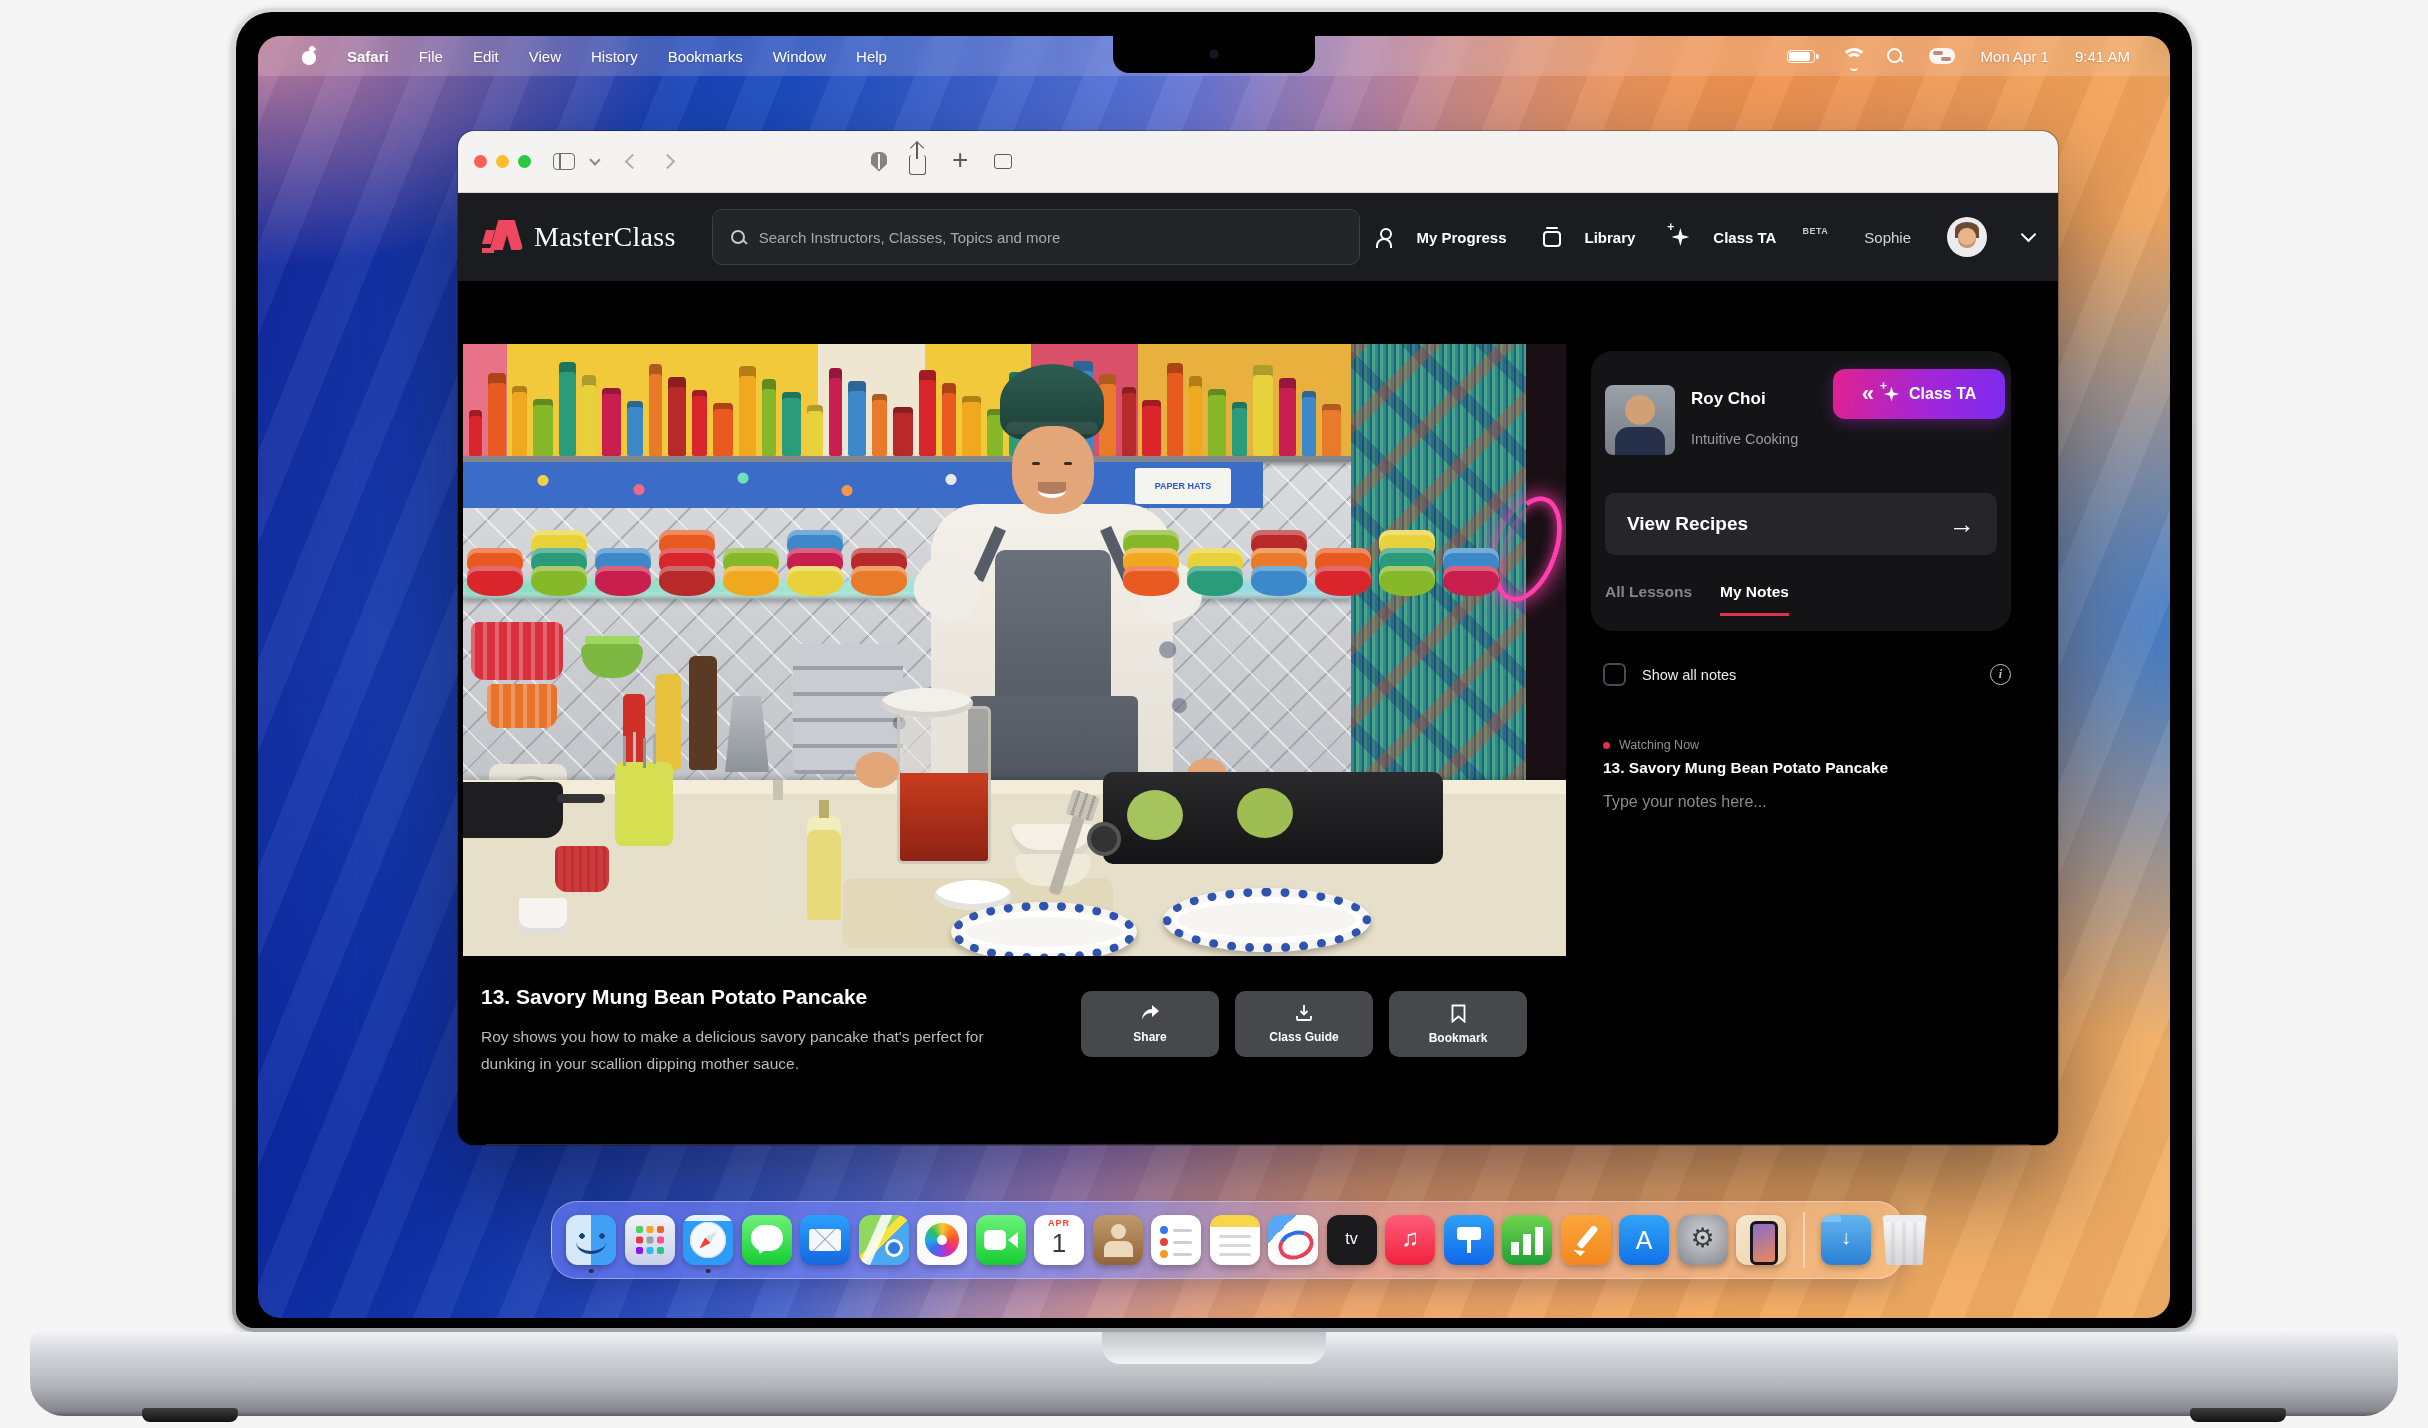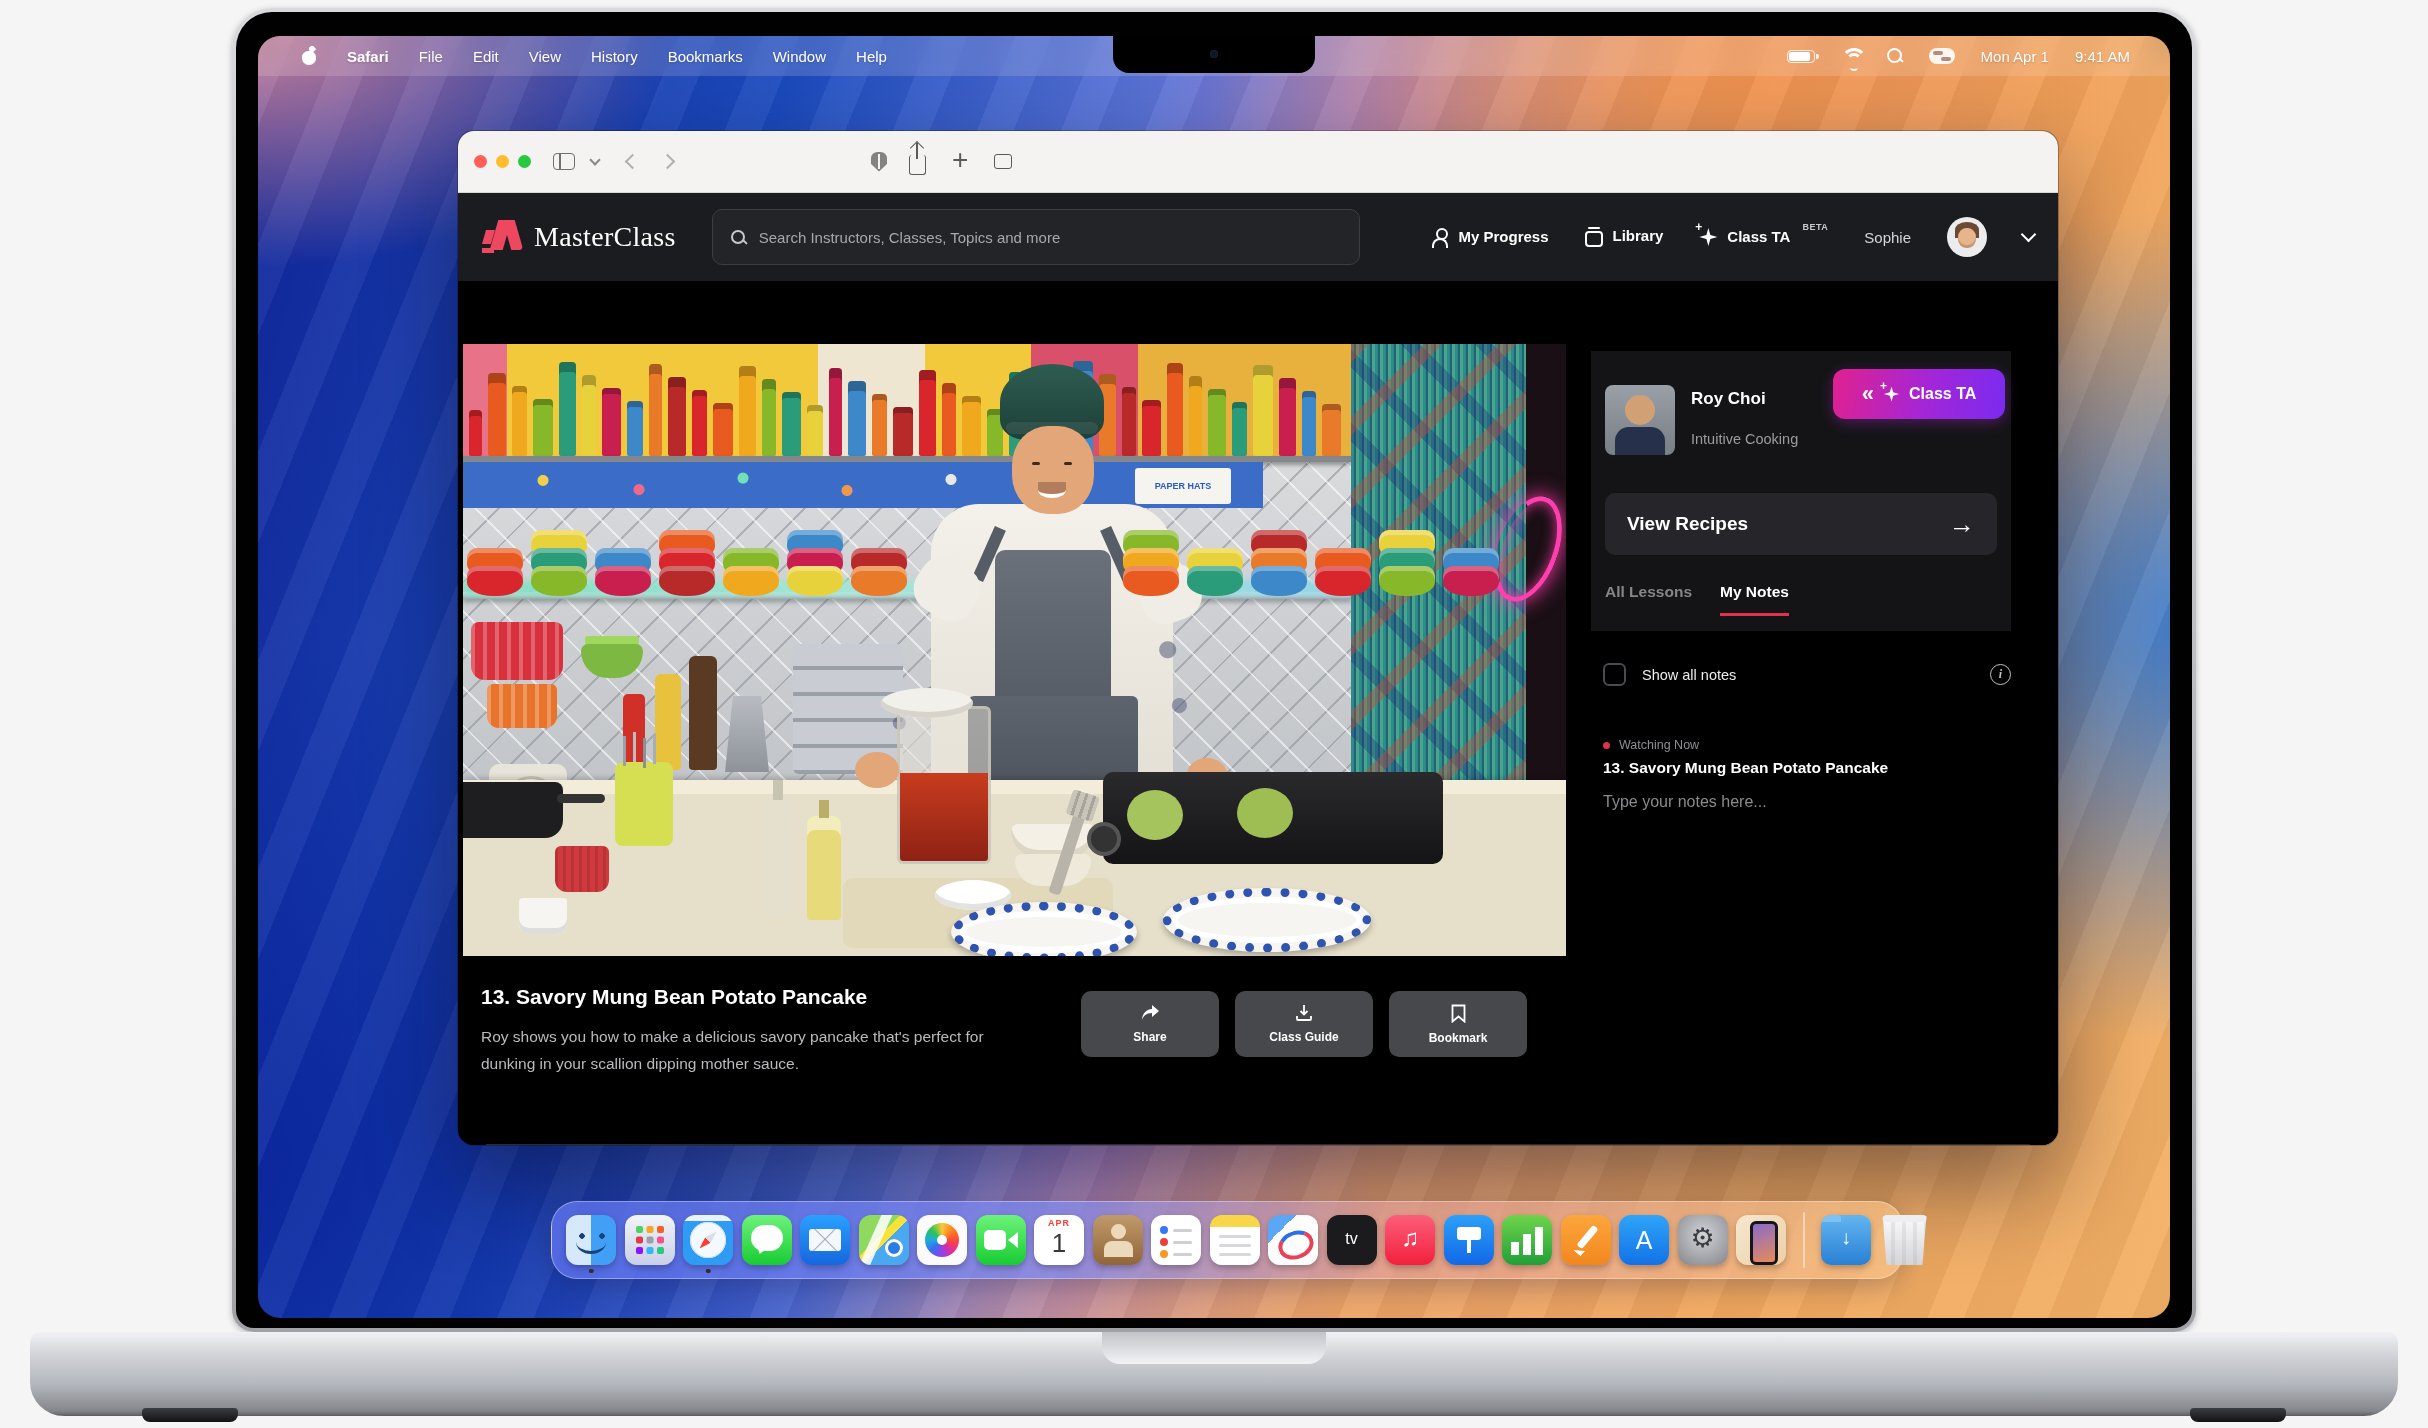--- a/index.html
+++ b/index.html
@@ -119,21 +119,21 @@
   .mc-mark .s3 { position:absolute; left:2px; top:12px; width:9px; height:14px; background:#ee4760; transform:skewX(-16deg); }
   .mc-mark .s4 { position:absolute; left:0px; top:30px; width:12px; height:5px; background:#ee4760; }
   .mc-word { font-family:"Liberation Serif", serif; font-size:28px; color:#fff; letter-spacing:0.3px; }
   .mc-search { margin-left:36px; width:648px; height:56px; background:#232428; border:1px solid #3d3e43;
     border-radius:10px; display:flex; align-items:center; padding:0 18px; gap:13px; }
   .search-glyph { width:15px; height:15px; position:relative; flex:none; }
   .search-glyph::before { content:""; position:absolute; left:0; top:0; width:10px; height:10px; border:2px solid #c7c8ca; border-radius:50%; }
   .search-glyph::after { content:""; position:absolute; left:11px; top:11px; width:6px; height:2px; background:#c7c8ca; transform:rotate(45deg); border-radius:2px; }
   .mc-search .ph { color:#a7a8ab; font-size:15px; }
   .mc-nav { margin-left:auto; display:flex; align-items:center; gap:36px; }
-  .nav-item { display:flex; gap:10px; color:#fff; font-size:15px; font-weight:700; cursor:pointer; }
+  .nav-item { display:flex; align-items:center; gap:24px; color:#fff; font-size:15px; font-weight:700; cursor:pointer; }
   .person-ic { width:16px; height:18px; position:relative; }
   .person-ic::before { content:""; position:absolute; left:4px; top:0; width:8px; height:8px; border:2px solid #fff; border-radius:50%; }
   .person-ic::after { content:""; position:absolute; left:0; top:10px; width:12px; height:8px; border:2px solid #fff; border-bottom:none; border-radius:8px 8px 0 0; }
   .library-ic { width:18px; height:16px; border:2px solid #fff; border-radius:4px; position:relative; margin-top:4px; }
   .library-ic::before { content:""; position:absolute; left:1px; top:-6px; width:12px; height:2px; background:#fff; border-radius:1px; }
   .sparkle { width:18px; height:18px; position:relative; }
   .sparkle::before { content:""; position:absolute; inset:0; background:currentColor;
     clip-path:polygon(50% 0,61% 39%,100% 50%,61% 61%,50% 100%,39% 61%,0 50%,39% 39%); }
   .sparkle::after { content:"+"; position:absolute; left:-4px; top:-8px; font-size:12px; font-weight:700; color:currentColor; }
   .beta { font-size:9px; font-weight:700; color:#c9cacd; margin-left:2px; transform:translateY(-6px); letter-spacing:0.5px; }
@@ -253,21 +253,21 @@
   .vs-griddle::after { content:""; position:absolute; left:-16px; bottom:8px; width:26px; height:26px; border-radius:50%; background:#333; border:4px solid #555; }
   .vs-plate1 { position:absolute; left:488px; bottom:-6px; width:186px; height:60px; border-radius:50%;
     background:#f6f5f1; border:9px dotted #2f54b0; box-shadow:inset 0 0 0 6px #fff, 0 4px 6px rgba(0,0,0,0.25); }
   .vs-plate2 { position:absolute; left:700px; bottom:4px; width:208px; height:64px; border-radius:50%;
     background:#f6f5f1; border:9px dotted #2f54b0; box-shadow:inset 0 0 0 6px #fff, 0 4px 6px rgba(0,0,0,0.25); }
   .vs-spatula { position:absolute; left:598px; bottom:60px; width:12px; height:84px; background:#b8b4aa; border-radius:4px; transform:rotate(18deg); }
   .vs-spatula::before { content:""; position:absolute; left:-8px; top:-22px; width:28px; height:26px; background:#c8c4ba; border-radius:4px;
     background-image:repeating-linear-gradient(90deg, transparent 0 5px, #a8a49a 5px 8px); }
 
   
-  .rpanel-card { position:absolute; left:1133px; top:158px; width:420px; height:280px; background:#141416; border-radius:0; }
+  .rpanel-card { position:absolute; left:1133px; top:158px; width:420px; height:280px; background:#141416; border-radius:22px; }
   .instr-thumb { position:absolute; left:14px; top:34px; width:70px; height:70px; border-radius:8px; overflow:hidden;
     background:linear-gradient(180deg,#9aa0a8,#787e86); }
   .instr-thumb::before { content:""; position:absolute; left:20px; top:10px; width:30px; height:30px; border-radius:50%; background:#d2a075; }
   .instr-thumb::after { content:""; position:absolute; left:10px; top:42px; width:50px; height:32px; border-radius:14px 14px 0 0; background:#27304a; }
   .instr-name { position:absolute; left:100px; top:38px; color:#fff; font-size:17px; font-weight:700; }
   .instr-course { position:absolute; left:100px; top:80px; color:#9b9c9f; font-size:14.5px; }
   .view-recipes { position:absolute; left:14px; top:142px; width:392px; height:62px; background:#26262a; border-radius:10px;
     display:flex; align-items:center; padding:0 22px; color:#fff; font-size:19px; font-weight:700; cursor:pointer; }
   .view-recipes .arr { margin-left:auto; font-size:26px; font-weight:400; }
   .tabs { position:absolute; left:14px; top:232px; display:flex; gap:28px; }

